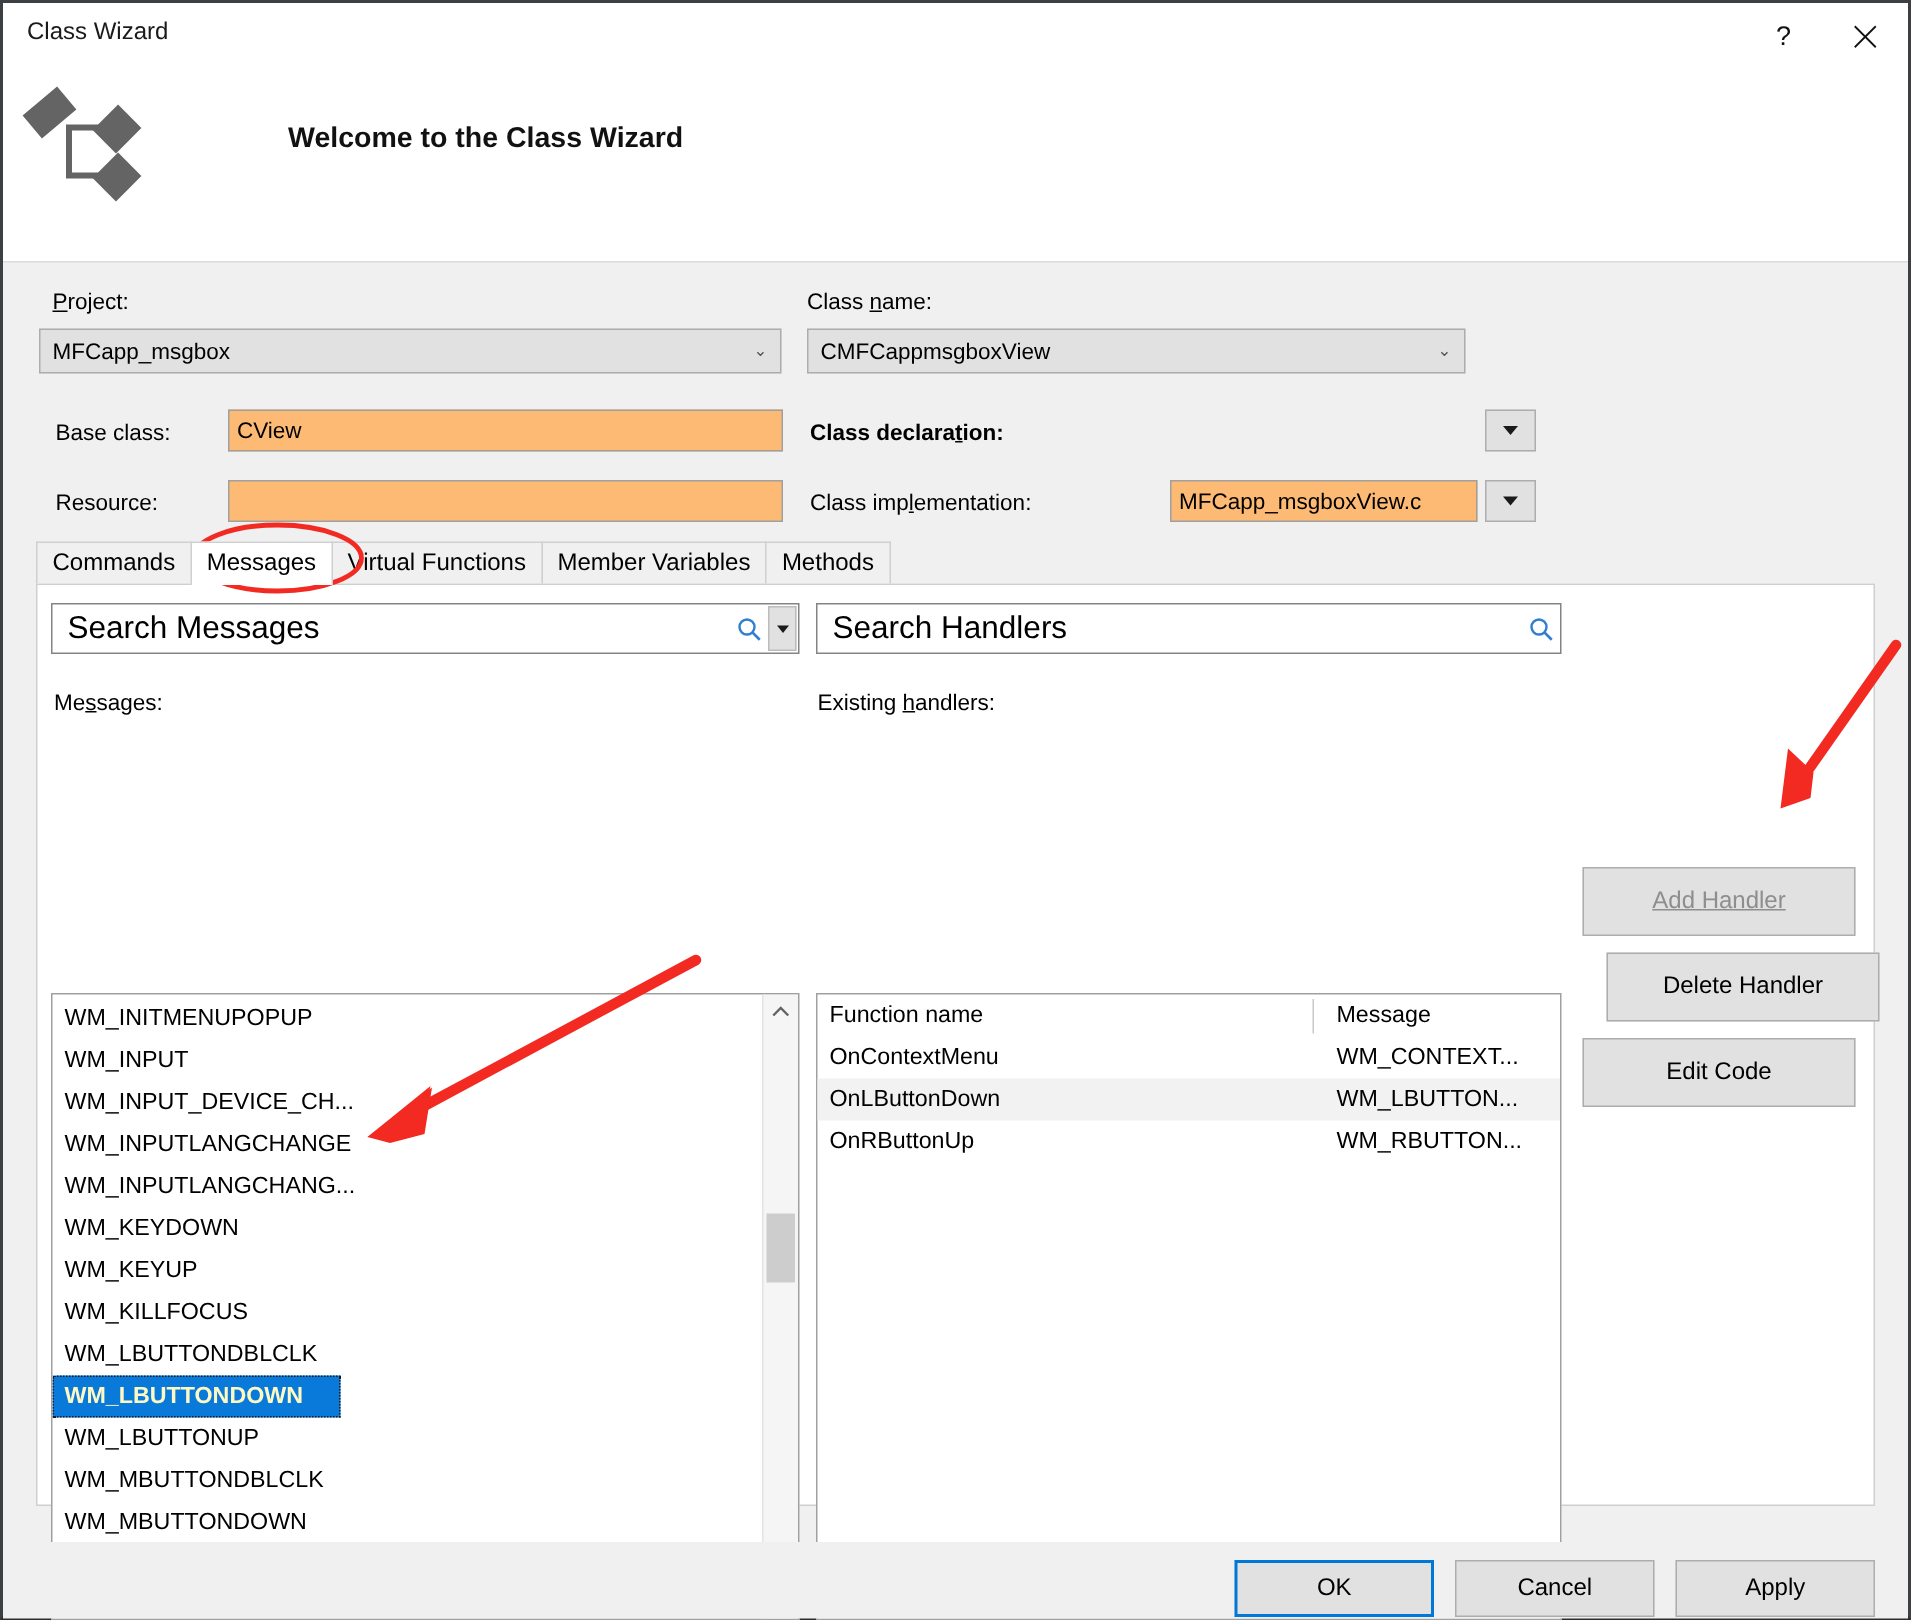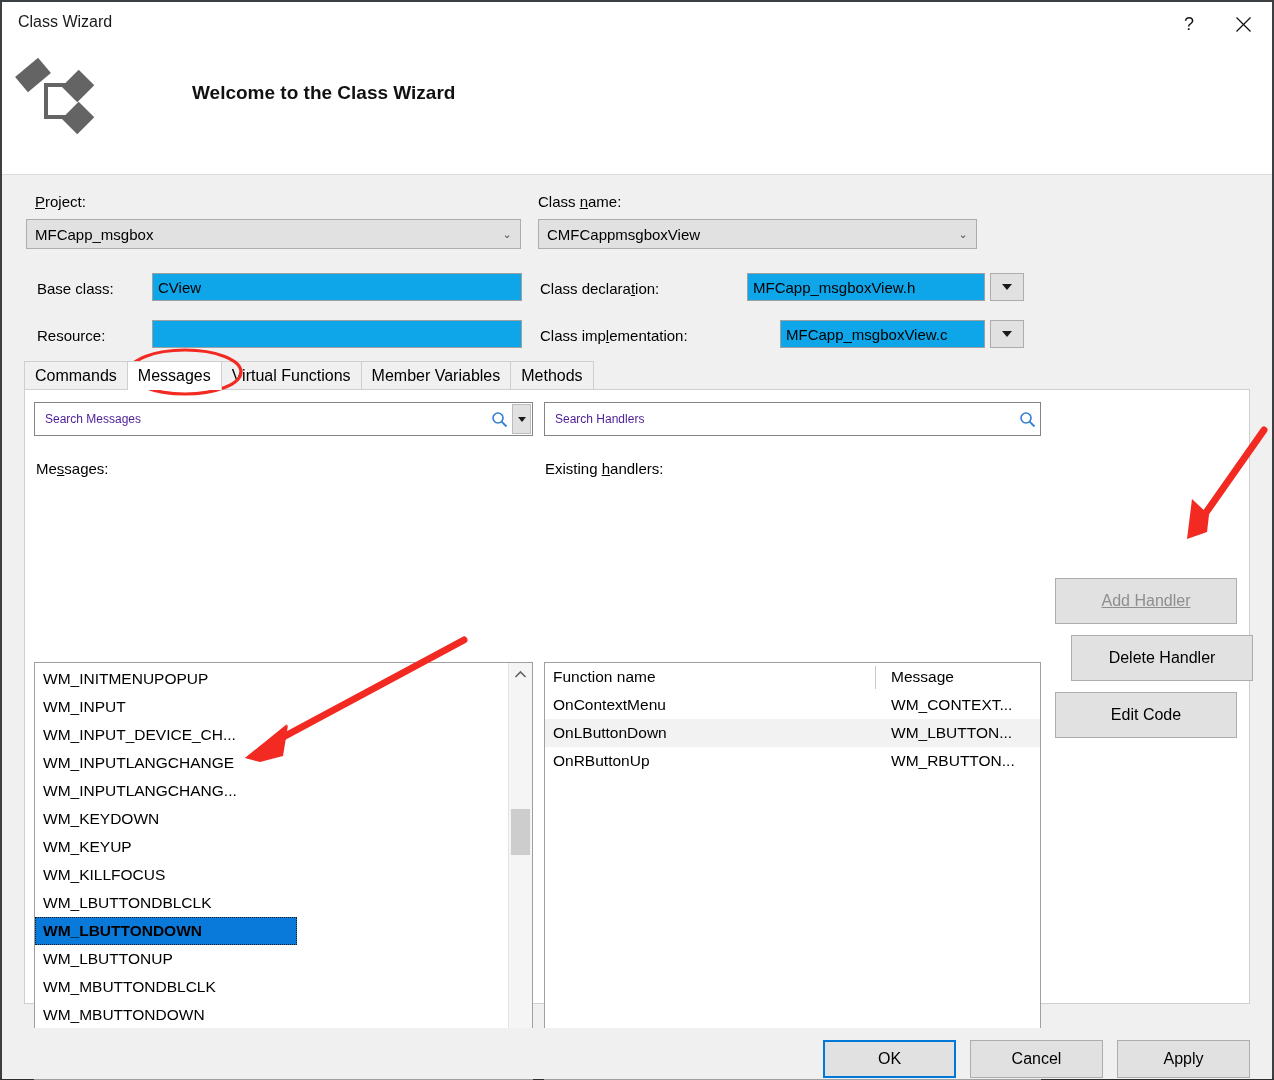--- a/index.html
+++ b/index.html
@@ -126,21 +126,21 @@
     flex: 0 0 auto;
     width: 18px;
     text-align: center;
     color: #555;
     font-size: 11px;
     line-height: 1;
   }
   .txtbox {
     position: absolute;
     box-sizing: border-box;
-    background: #0ea5e9;
+    background: #fdba74;
     border: 1px solid #a0a0a0;
     height: 28px;
     display: flex;
     align-items: center;
     padding: 0 5px;
     font-size: 15px;
     color: #000;
     overflow: hidden;
     white-space: nowrap;
   }
@@ -248,22 +248,22 @@
     box-sizing: border-box;
     height: 34px;
     background: #ffffff;
     border: 1px solid #848484;
     display: flex;
     align-items: center;
   }
   .searchbox .sph {
     flex: 1 1 auto;
     padding-left: 10px;
-    font-size: 12px;
-    color: #4c1d95;
+    font-size: 21px;
+    color: #000000;
     white-space: nowrap;
     overflow: hidden;
   }
   .searchbox .mag {
     flex: 0 0 auto;
     width: 26px;
     display: flex;
     align-items: center;
     justify-content: center;
   }
@@ -307,25 +307,25 @@
     height: 28px;
     line-height: 28px;
     padding-left: 8px;
     font-size: 15.5px;
     color: #000;
     white-space: nowrap;
     box-sizing: border-box;
   }
   .msgrow.sel {
     background: #0a7ada;
-    color: #000000;
+    color: #fef9c3;
     font-weight: bold;
     outline: 1px dotted #1a1a1a;
     outline-offset: -1px;
-    width: 262px;
+    width: 192px;
   }
 
   
   #msg-scroll {
     position: absolute;
     right: 0;
     top: 0;
     bottom: 0;
     width: 23px;
     background: #f5f5f5;
@@ -509,24 +509,21 @@
       <div id="addclass-arrow">
         <span class="tri"></span>
       </div>
     </div>
 
     <div class="lbl" style="left:35px; top:105px;">Base class:</div>
     <div class="txtbox" style="left:150px; top:98px; width:370px;">
       <span>CView</span>
     </div>
 
-    <div class="lbl" style="left:538px; top:105px;">Class declara<u>t</u>ion:</div>
-    <div class="txtbox" style="left:745px; top:98px; width:238px;">
-      <span>MFCapp_msgboxView.h</span>
-    </div>
+    <div class="lbl" style="left:538px; top:105px;font-weight:bold;">Class declara<u>t</u>ion:</div>
     <div class="dropbtn" style="left:988px; top:98px;">
       <span class="tri"></span>
     </div>
 
     <div class="lbl" style="left:35px; top:152px;">Resource:</div>
     <div class="txtbox" style="left:150px; top:145px; width:370px;">
       <span></span>
     </div>
 
     <div class="lbl" style="left:538px; top:152px;">Class imp<u>l</u>ementation:</div>

